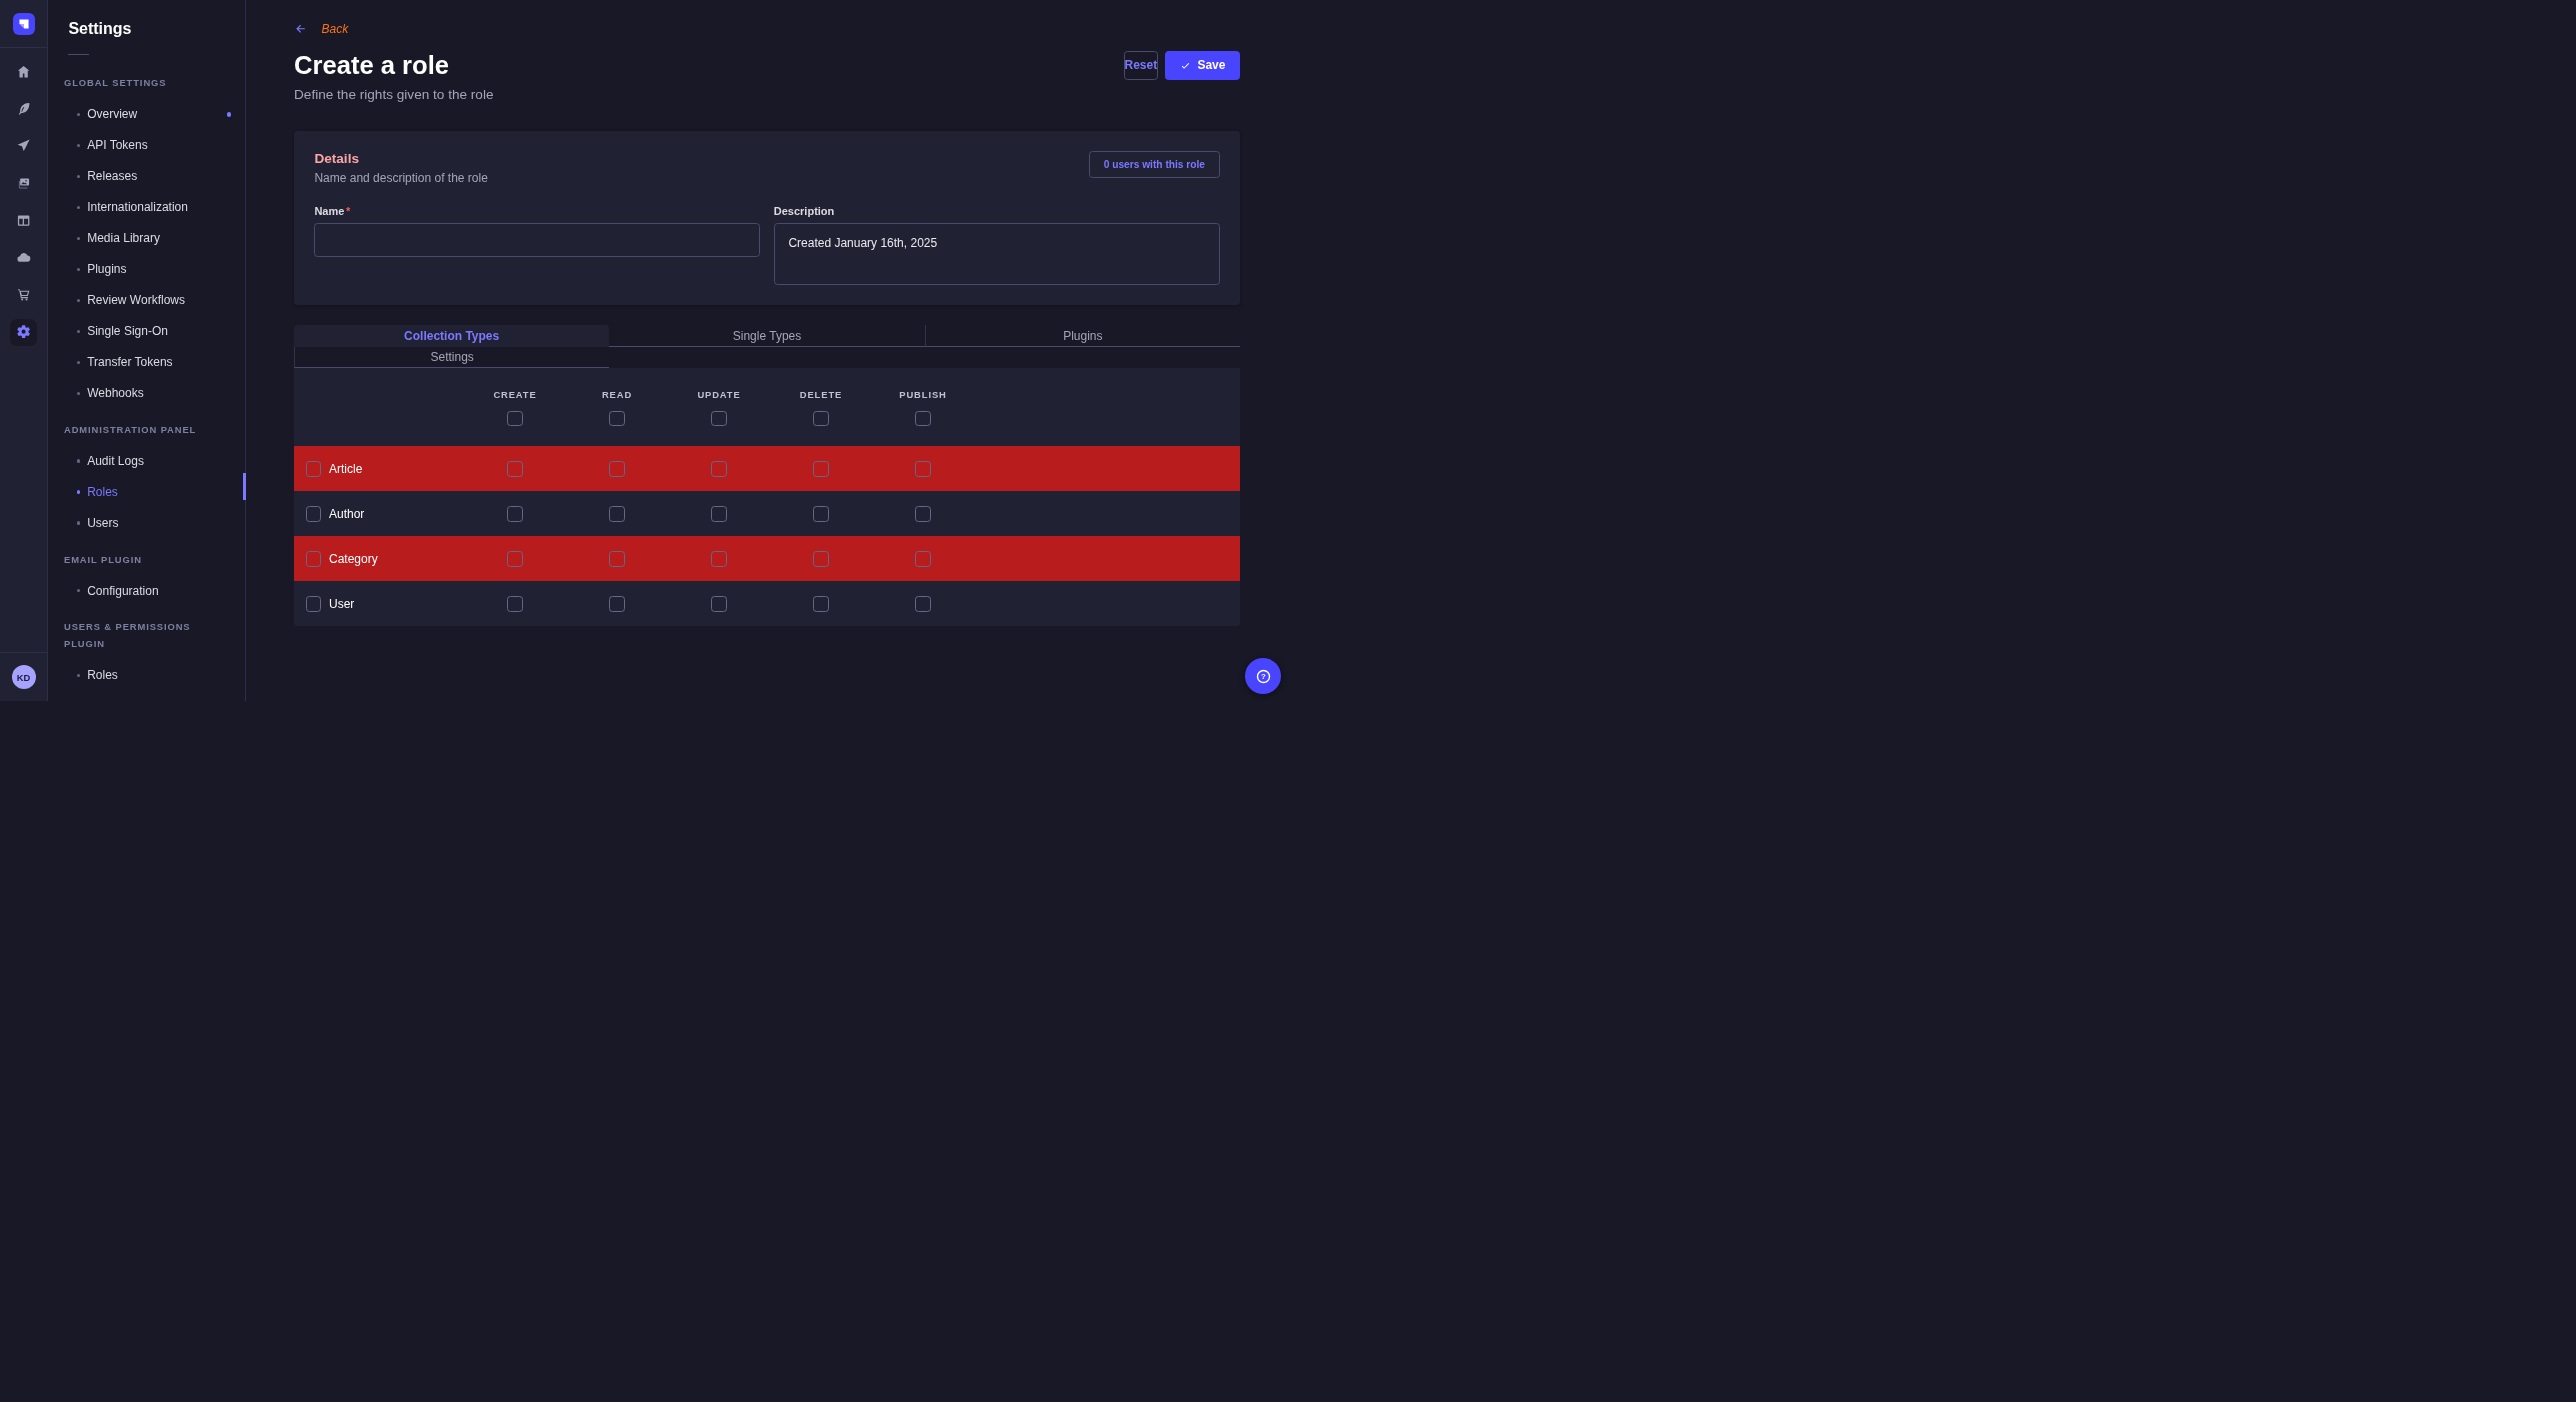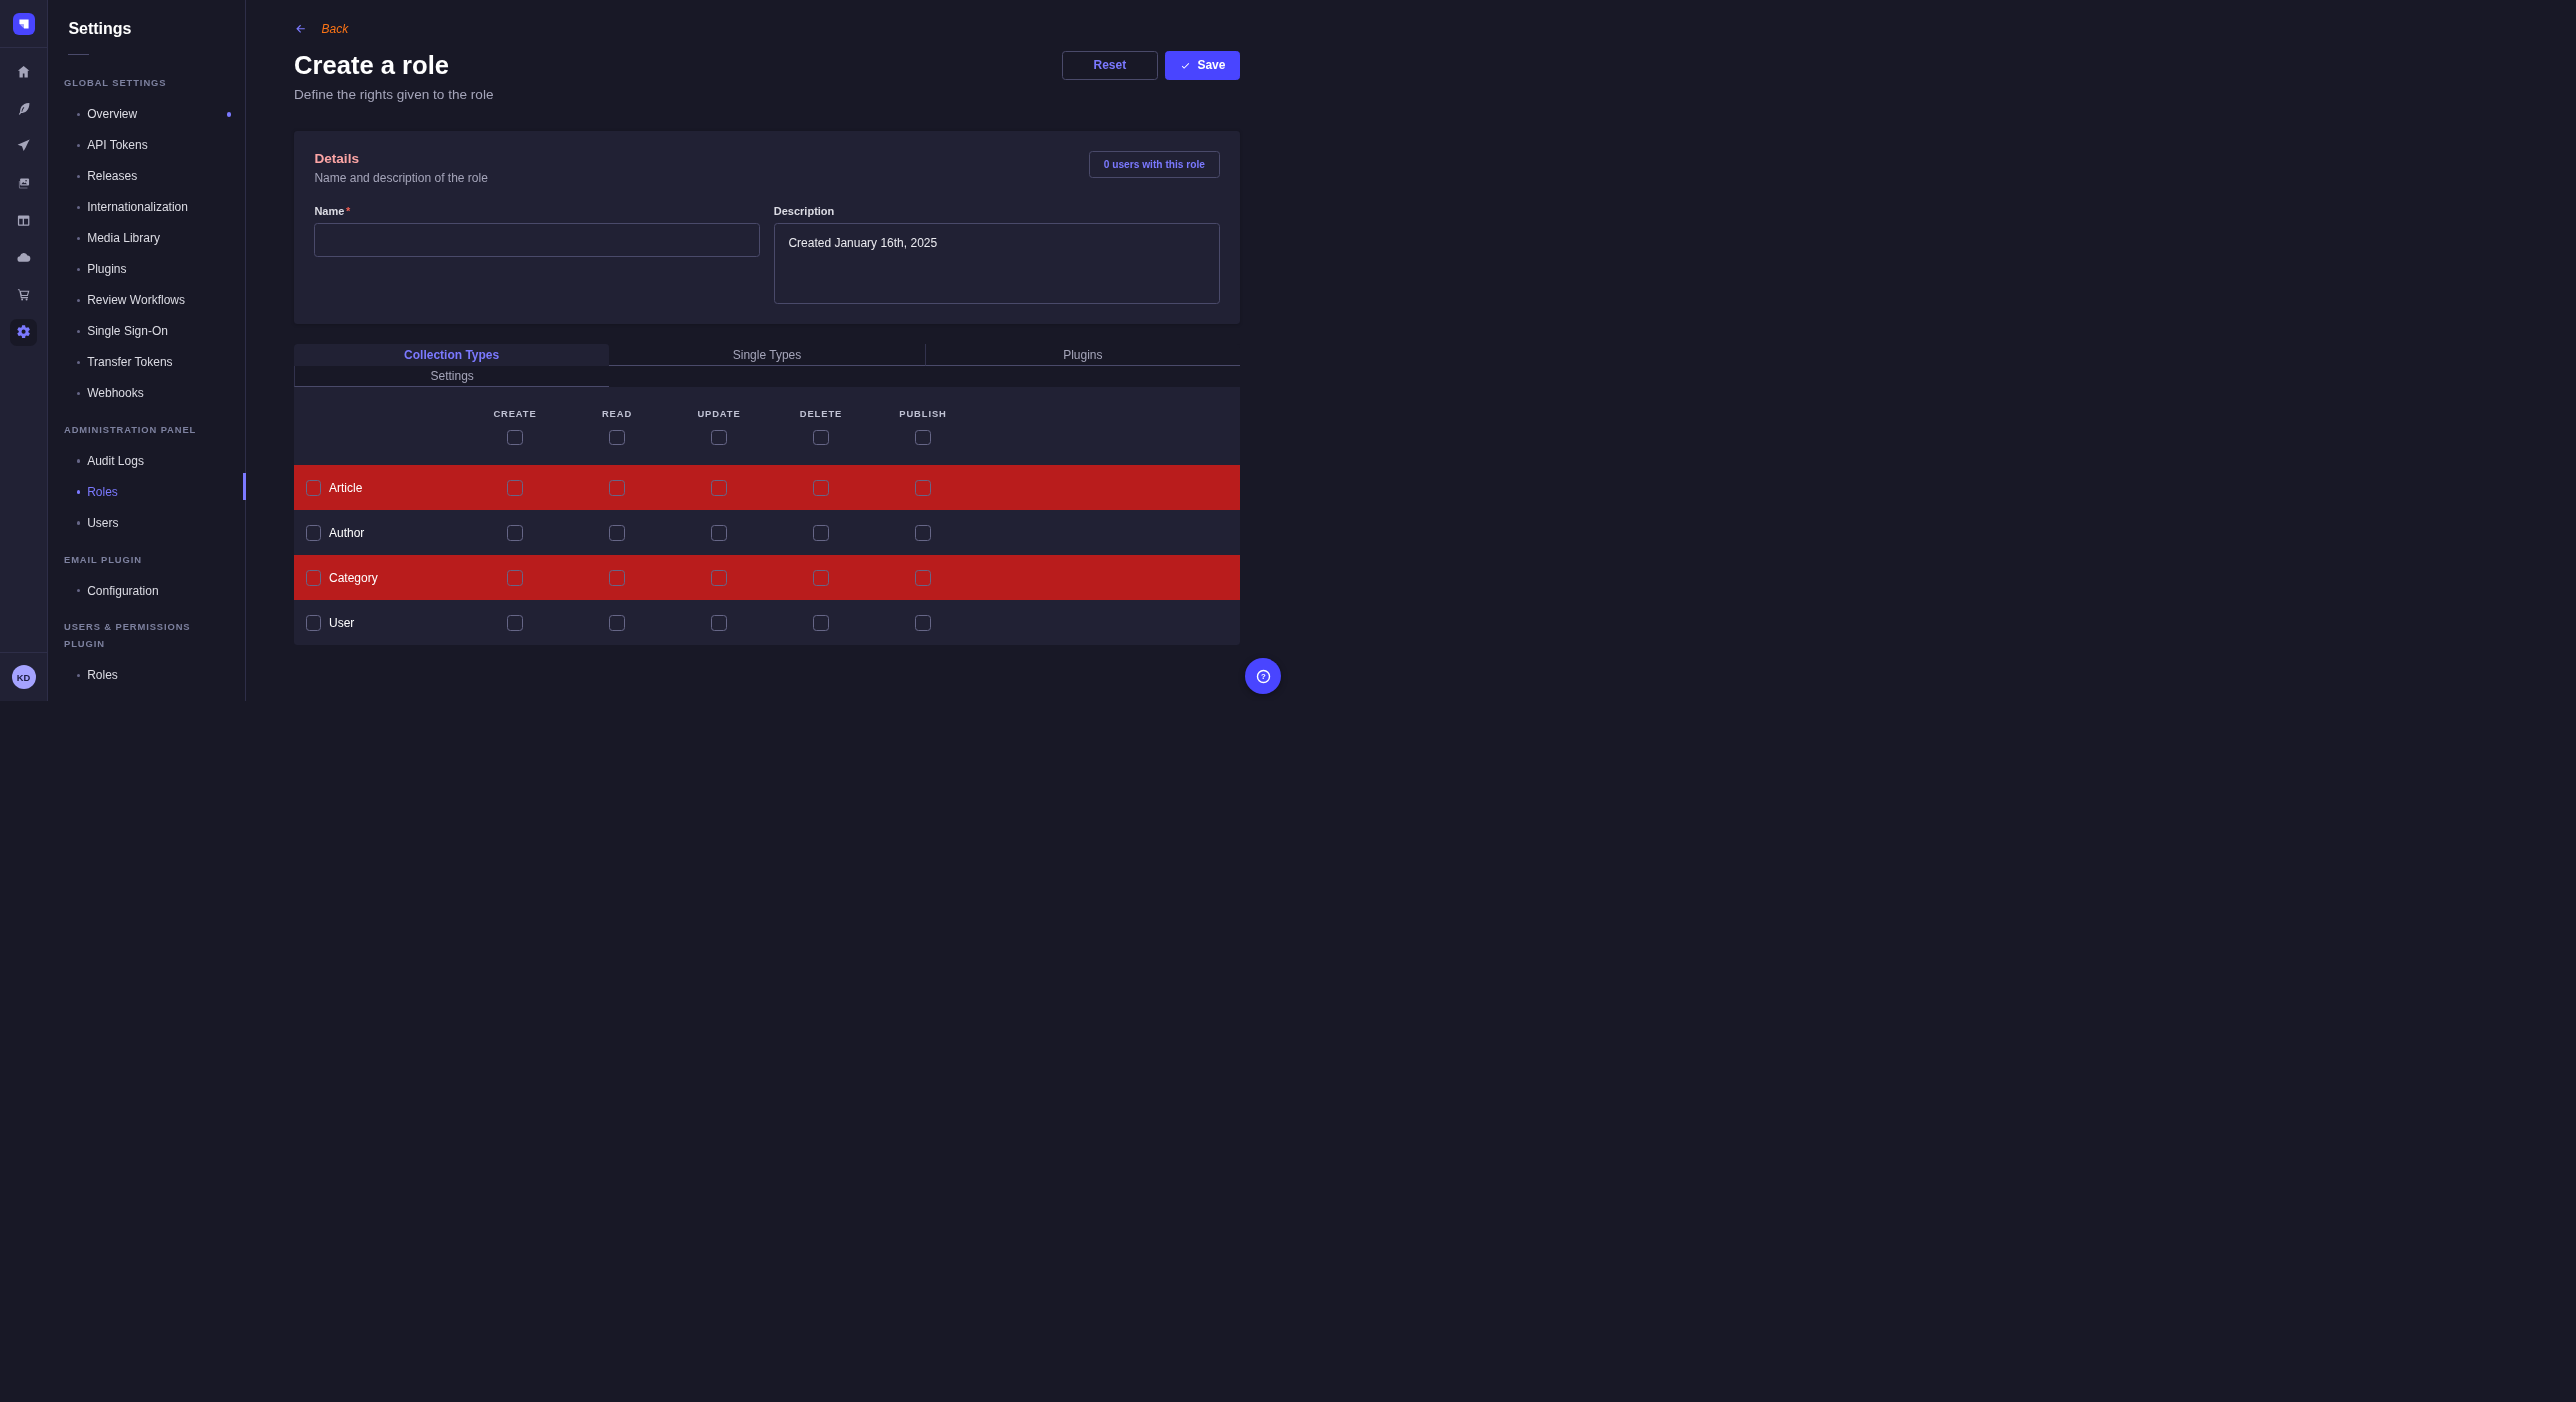--- a/index.html
+++ b/index.html
@@ -39,38 +39,38 @@
   .scroll-indicator { position:absolute; right:-0.9px; top:473px; width:2.6px; height:27px; background:#7b79ff; z-index:2; }
 
   
   .main { flex:1; padding:0 48px; overflow:hidden; }
   .back { display:inline-flex; align-items:center; gap:14px; margin-top:22px; color:#f97316; font-size:12px; text-decoration:none; cursor:pointer;font-style:italic; }
   .back svg { width:13.6px; height:13.6px; fill:#7b79ff; }
   .title-row { display:flex; align-items:center; justify-content:space-between; margin-top:12px; }
   .page-title { margin:0; font-size:25.6px; font-weight:bold; color:#fff; }
   .actions { display:flex; gap:6.8px; }
   .btn { font-family:inherit; font-size:12px; font-weight:bold; border-radius:3.4px; cursor:pointer; height:29px; }
-  .btn-reset { background:transparent; border:0.9px solid #4a4a6a; color:#7b79ff; padding:0 31px; }
+  .btn-reset { background:transparent; border:0.9px solid #4a4a6a; color:#7b79ff; padding:0 0; }
   .btn-save { background:#4945ff; border:0.9px solid #4945ff; color:#fff; padding:0 13.6px; display:flex; align-items:center; gap:6.8px; }
   .btn-save svg { width:11px; height:11px; fill:#fff; }
   .page-subtitle { margin:6.8px 0 0; font-size:13.6px; color:#a5a5ba; }
 
   
   .card { background:#212134; border-radius:3.4px; box-shadow:0 0.9px 3.4px rgba(0,0,0,0.2); }
   .details-card { margin-top:29px; padding:20.4px; }
   .card-head { display:flex; justify-content:space-between; align-items:flex-start; }
   .card-head h3 { margin:0; font-size:13.6px; font-weight:bold; line-height:16px; color:#fca5a5; }
   .card-sub { margin:4.3px 0 0; font-size:12px; line-height:14.5px; color:#a5a5ba; }
   .users-btn { height:27px; padding:0 13.6px; background:transparent; border:0.9px solid #4a4a6a; border-radius:3.4px; color:#7b79ff; font-size:10.2px; font-weight:bold; font-family:inherit; cursor:pointer; }
   .fields { display:flex; gap:13.6px; margin-top:19px; }
   .field { flex:1; display:flex; flex-direction:column; }
   .field label { font-size:11px; font-weight:bold; color:#dcdce4; line-height:12.8px; }
   .req { color:#ee5e52; margin-left:1.7px; }
   .text-input { margin-top:5.1px; height:34px; background:#212134; border:0.9px solid #4a4a6a; border-radius:3.4px; padding:0 13.6px; color:#fff; font-size:12px; font-family:inherit; outline:none; }
-  .textarea { margin-top:5.1px; height:81px; background:#212134; border:0.9px solid #4a4a6a; border-radius:3.4px; padding:11px 13.6px; color:#eaeaef; font-size:12px; line-height:17px; font-family:inherit; resize:none; outline:none; }
+  .textarea { margin-top:5.1px; height:62px; background:#212134; border:0.9px solid #4a4a6a; border-radius:3.4px; padding:11px 13.6px; color:#eaeaef; font-size:12px; line-height:17px; font-family:inherit; resize:none; outline:none; }
 
   
   .perm-card { margin-top:20.4px; background:transparent; border-radius:3.4px; overflow:hidden; box-shadow:none; }
   .tabs { display:grid; grid-template-columns:repeat(3,1fr); height:43px; }
   .tab { display:flex; align-items:center; justify-content:center; font-size:12px; color:#a5a5ba; background:#181826; border-bottom:0.9px solid #4a4a6a; cursor:pointer; }
   .tab.bordered { border-left:0.9px solid #32324d; }
   .tab.active { background:#212134; color:#7b79ff; font-weight:bold; border-bottom:none; border-radius:3.4px 3.4px 0 0; }
   .perm-grid { display:grid; grid-template-columns:170px repeat(5,102px) 1fr; align-items:center; }
   .perm-header { background:#212134; height:78px; }
   .perm-col { display:flex; flex-direction:column; align-items:center; justify-content:center; gap:11px; height:100%; }

